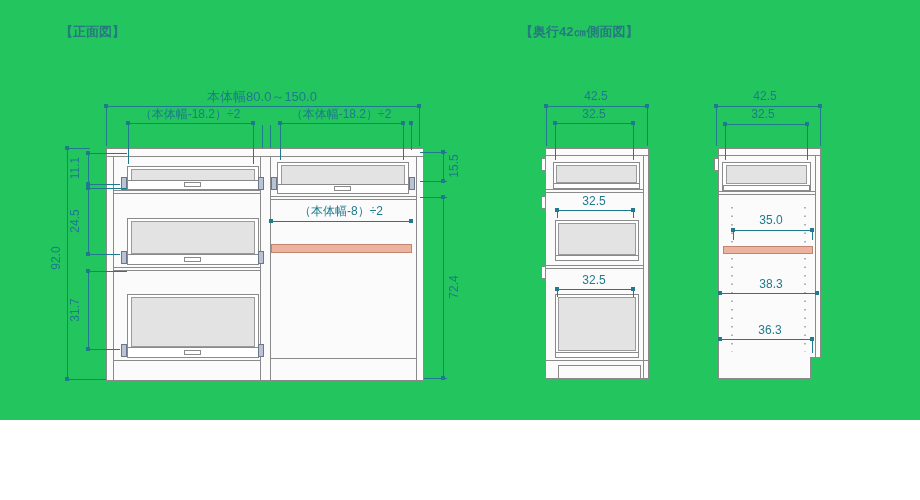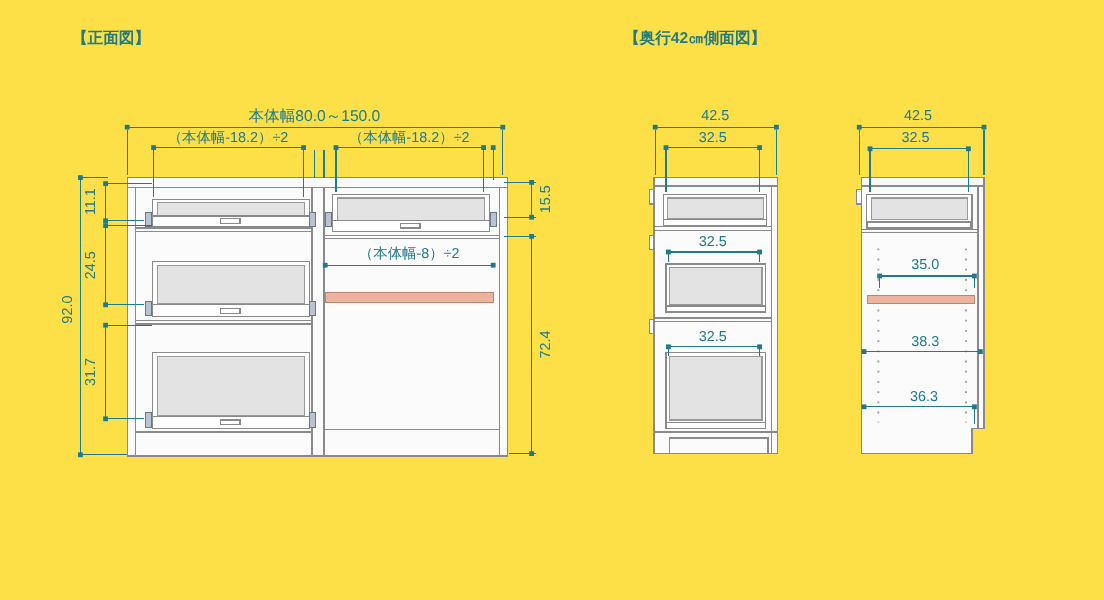--- a/index.html
+++ b/index.html
@@ -7,22 +7,22 @@
     padding: 0;
     background: #ffffff;
     width: 920px;
     height: 500px;
     overflow: hidden;
     font-family: "Liberation Sans", sans-serif;
   }
   #stage {
     position: relative;
     width: 920px;
-    height: 500px;
-    background: #fde047;
+    height: 420px;
+    background: #22c55e;
   }
   svg { display: block; }
   .outline  { stroke: #8a8a8a; stroke-width: 1; fill: none; shape-rendering: crispEdges; }
   .panel    { stroke: #8a8a8a; stroke-width: 1; fill: #fbfbfb; shape-rendering: crispEdges; }
   .panel2   { stroke: #8a8a8a; stroke-width: 1; fill: #ffffff; shape-rendering: crispEdges; }
   .glass    { stroke: #9a9a9a; stroke-width: 1; fill: #e3e3e3; shape-rendering: crispEdges; }
   .hinge    { stroke: #6b7688; stroke-width: 1; fill: #b9c3d4; shape-rendering: crispEdges; }
   .shelfhl  { stroke: #c08471; stroke-width: 1; fill: #ecb39f; shape-rendering: crispEdges; }
   .dim      { stroke: #1e7a8c; stroke-width: 1; fill: none; shape-rendering: crispEdges; }
   .dot      { fill: #1e7a8c; stroke: none; }

